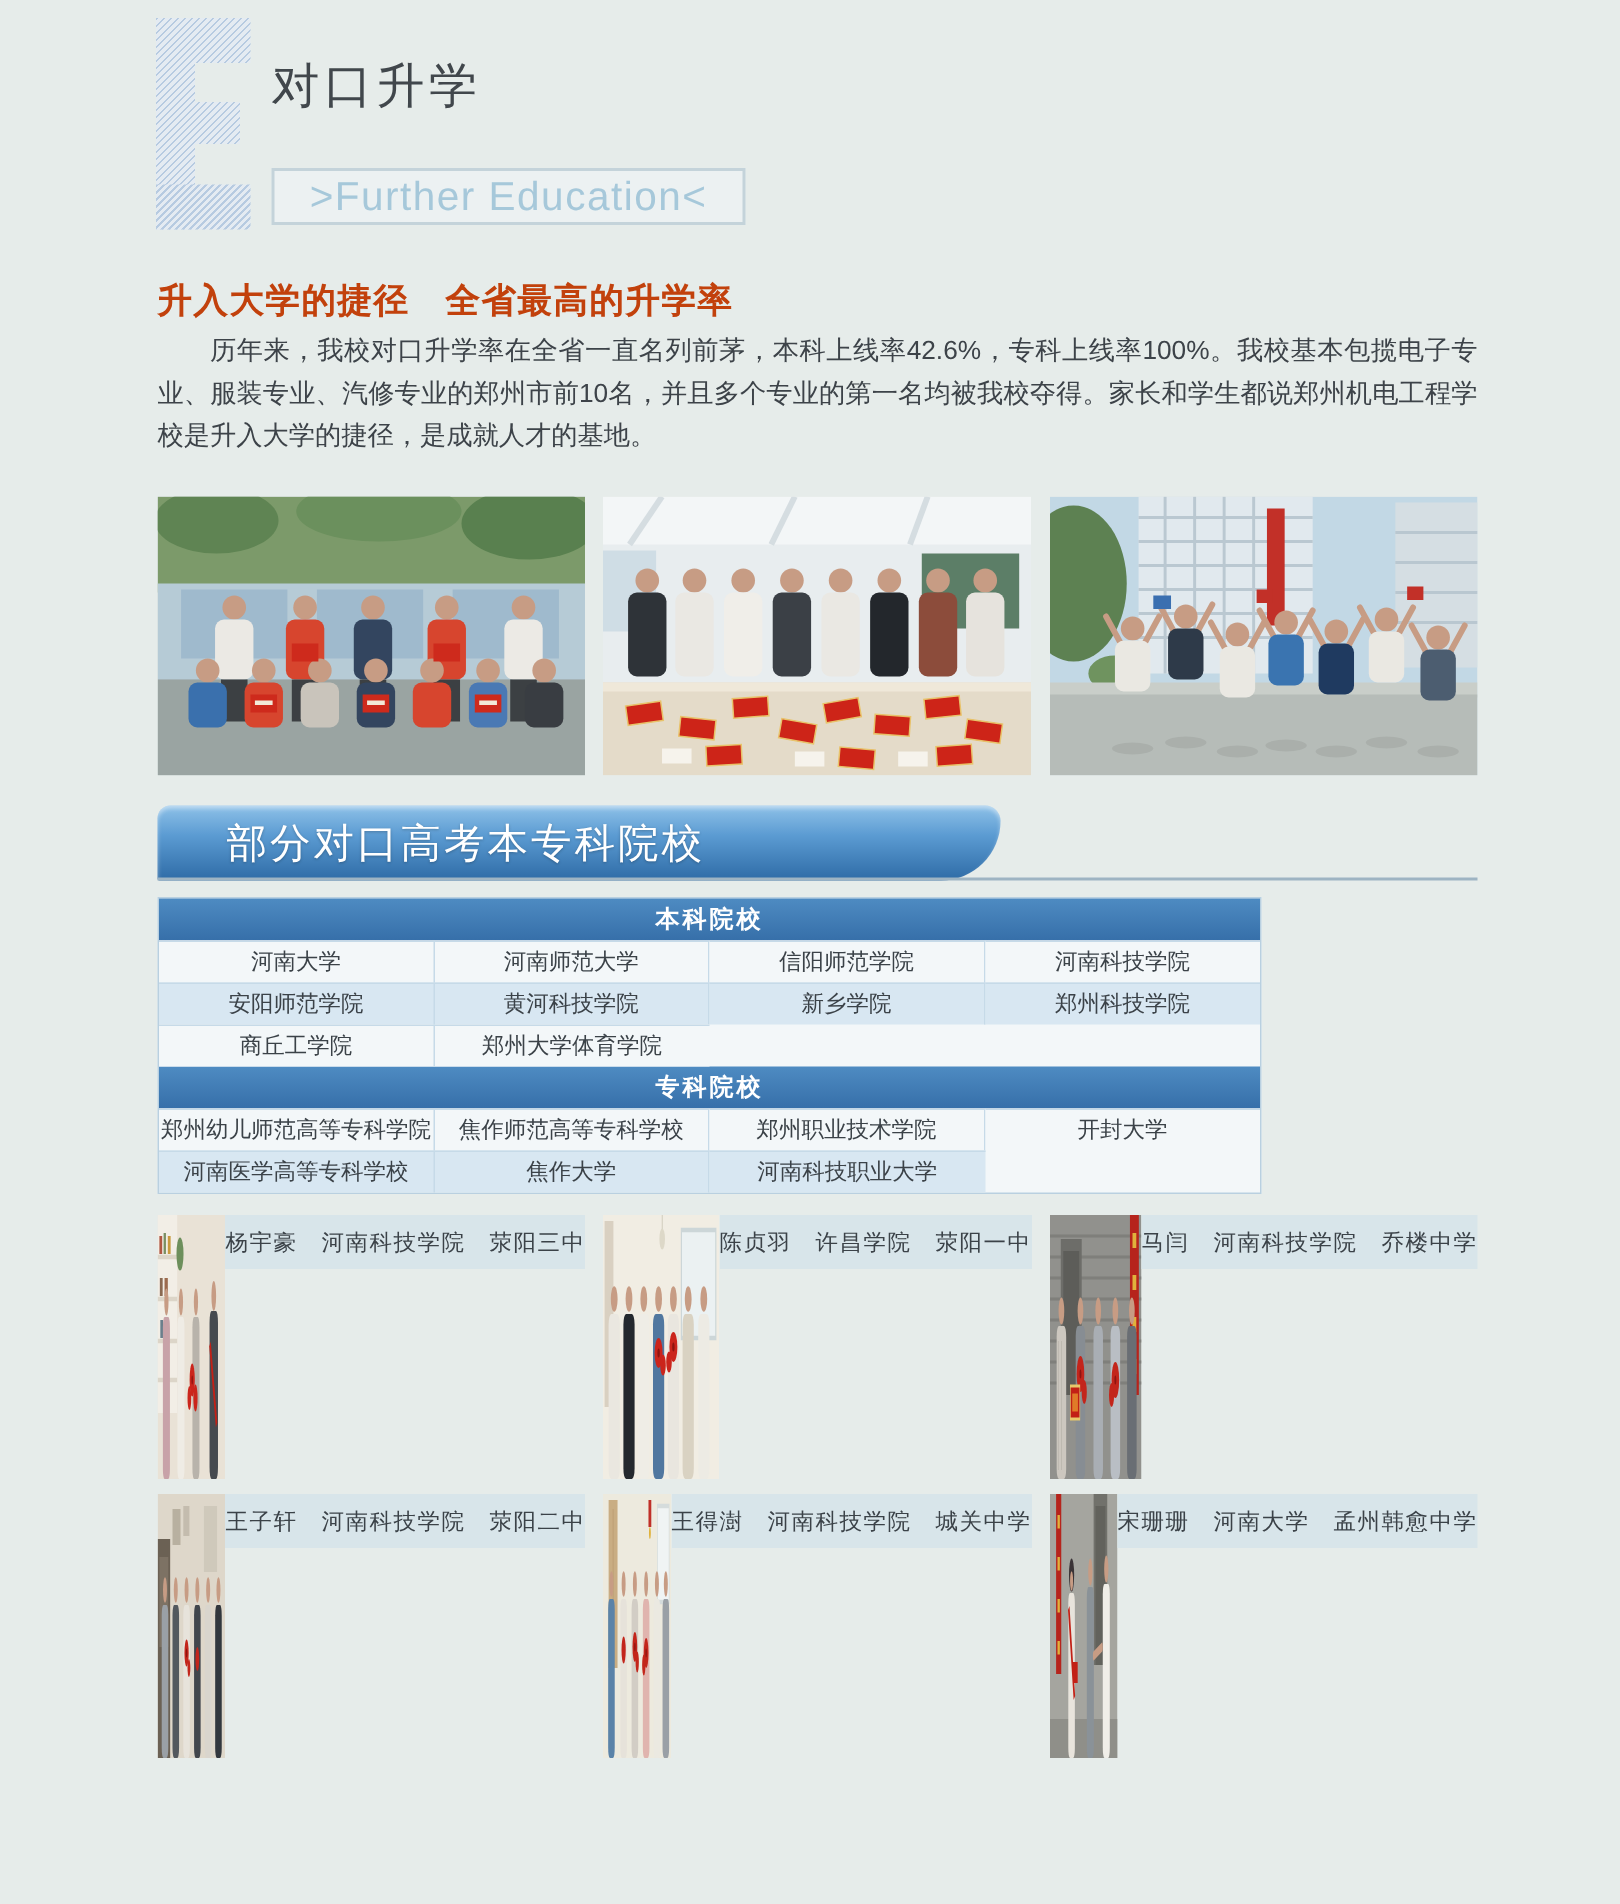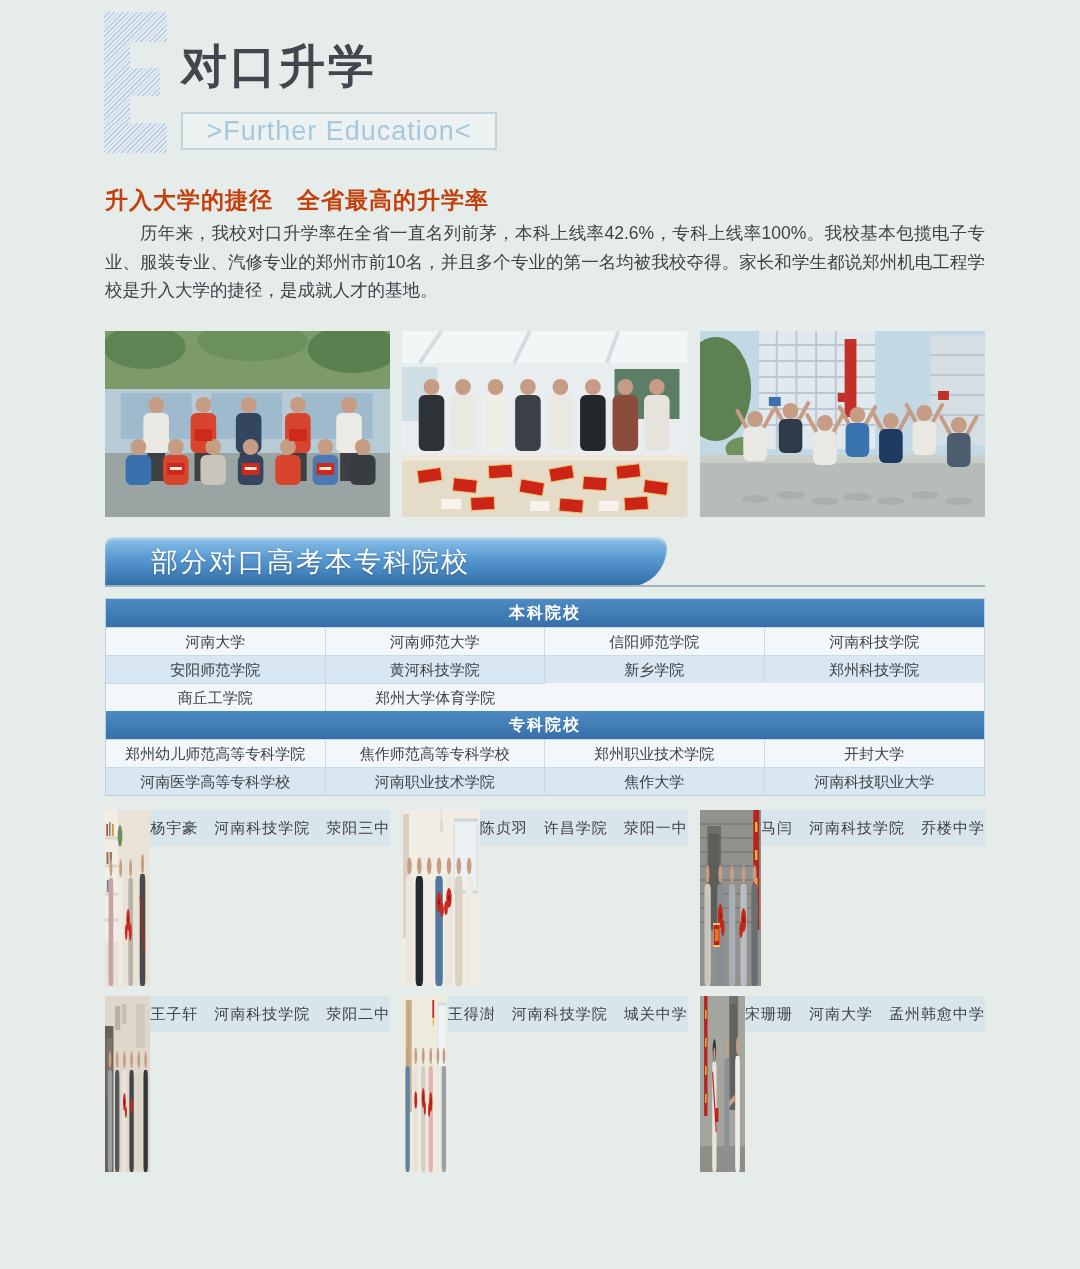--- a/index.html
+++ b/index.html
@@ -12,21 +12,21 @@
   .page { position:relative; width:1080px; height:1269px; background:#e6ecea; overflow:hidden; }
 
   
   .e-shape { position:absolute; left:104px; top:12px; width:63px; height:141px; }
   .e-part { position:absolute; background:repeating-linear-gradient(135deg,#b7cbe1 0px,#b7cbe1 1.3px,#e4ebf2 1.3px,#e4ebf2 3.3px); }
   .e-stem { left:0; top:0; width:26px; height:141px; }
   .e-top  { left:0; top:0; width:63px; height:30px; }
   .e-mid  { left:0; top:56px; width:56px; height:28px; }
   .e-bot  { left:0; top:111px; width:63px; height:30px; }
 
-  .page-title { position:absolute; left:181px; top:36px; margin:0; font-size:46px; font-weight:700; color:#41474c; letter-spacing:3px; }
+  .page-title { position:absolute; left:181px; top:36px; margin:0; font-size:32px; font-weight:400; color:#41474c; letter-spacing:3px; }
   .subtitle-box { position:absolute; left:181px; top:112px; width:316px; height:38px; border:2px solid #c4d3da; background:#ecf1f2; display:flex; align-items:center; justify-content:center; }
   .subtitle-text { font-size:27px; color:#a6c8da; letter-spacing:1px; font-weight:500; white-space:nowrap; }
 
   
   .intro-heading { position:absolute; left:105px; top:185px; margin:0; font-size:23px; font-weight:bold; color:#c2410c; letter-spacing:1px; }
   .intro-para { position:absolute; left:105px; top:219px; width:880px; margin:0; font-size:17.5px; line-height:28.5px; color:#3d4349; text-indent:2em; text-align:justify; }
 
   
   .top-photos { position:absolute; left:105px; top:331px; width:880px; height:186px; display:flex; gap:12px; }
   .top-photos figure { flex:1; margin:0; overflow:hidden; }
@@ -37,21 +37,21 @@
   .banner-tab { position:absolute; left:0; top:0; width:562px; height:50px;
     background:linear-gradient(180deg,#8ec1e8 0%,#5b9bd2 40%,#2e6ba6 100%);
     border-radius:10px 12px 46px 2px;
     box-shadow:inset 0 2px 3px rgba(255,255,255,.45);
     padding-left:28px;
   }
   .banner-title { line-height:50px; padding-left:18px; font-size:27px; color:#ffffff; letter-spacing:2px; text-shadow:0 1px 2px rgba(0,0,0,.25); }
   .banner-line { position:absolute; left:0; bottom:0; width:880px; height:2px; background:#9eb4c3; }
 
   
-  .college-table { position:absolute; left:105px; top:598px; width:880px; border:1px solid #b9d0e0; background:#f3f7f9; }
+  .college-table { position:absolute; left:105px; top:598px; width:736px; border:1px solid #b9d0e0; background:#f3f7f9; }
   .sec-header { height:28px; display:flex; align-items:center; justify-content:center;
     background:linear-gradient(180deg,#4e8bc2,#366fa9); color:#ffffff; font-size:16px; font-weight:bold; letter-spacing:2px; }
   .t-row { display:grid; grid-template-columns:1fr 1fr 1fr 1fr; }
   .t-cell { height:28px; line-height:27px; text-align:center; font-size:15px; color:#3b4248;
     border-right:1px solid #c6dae8; border-top:1px solid #c6dae8; white-space:nowrap; overflow:hidden; }
   .t-cell:last-child { border-right:none; }
   .row-light .t-cell { background:#f3f7f9; }
   .row-blue .t-cell { background:#d8e7f2; }
 
   
@@ -291,21 +291,20 @@
     </div>
     <div class="sec-header">专科院校</div>
     <div class="t-row row-light">
       <div class="t-cell">郑州幼儿师范高等专科学院</div>
       <div class="t-cell">焦作师范高等专科学校</div>
       <div class="t-cell">郑州职业技术学院</div>
       <div class="t-cell">开封大学</div>
     </div>
     <div class="t-row row-blue">
       <div class="t-cell">河南医学高等专科学校</div>
-      <div class="t-cell">河南职业技术学院</div>
       <div class="t-cell">焦作大学</div>
       <div class="t-cell">河南科技职业大学</div>
     </div>
   </div>
 
   <div class="photo-grid">
 
     <div class="p-card">
       <div class="p-photo">
         <svg viewBox="0 0 290 176" preserveAspectRatio="none">

